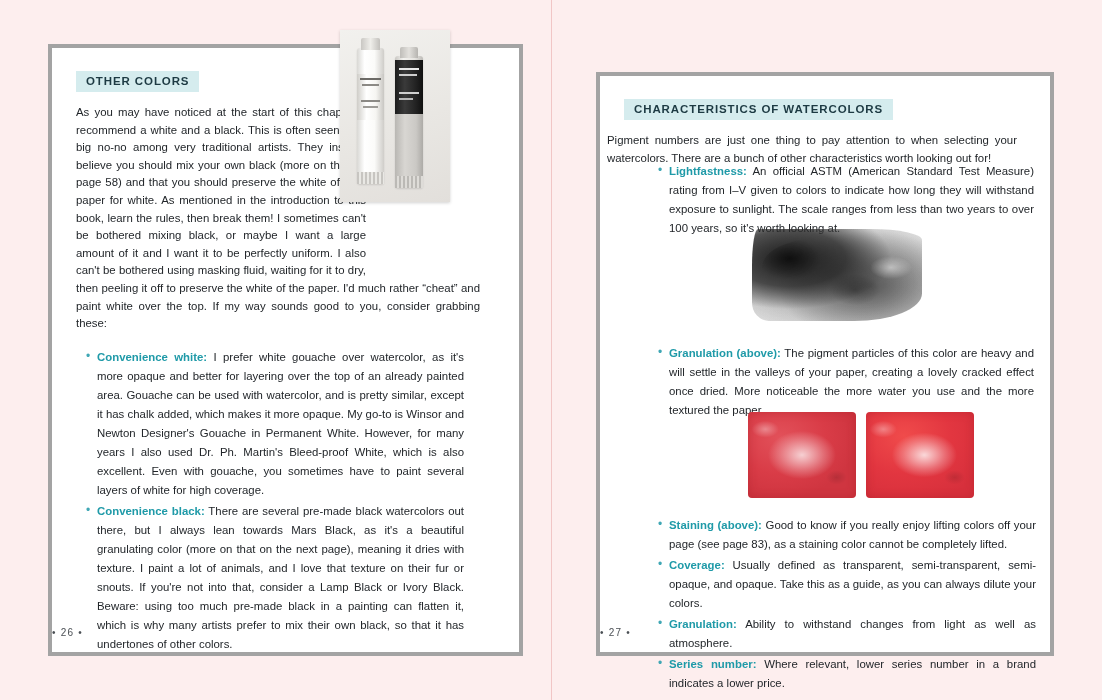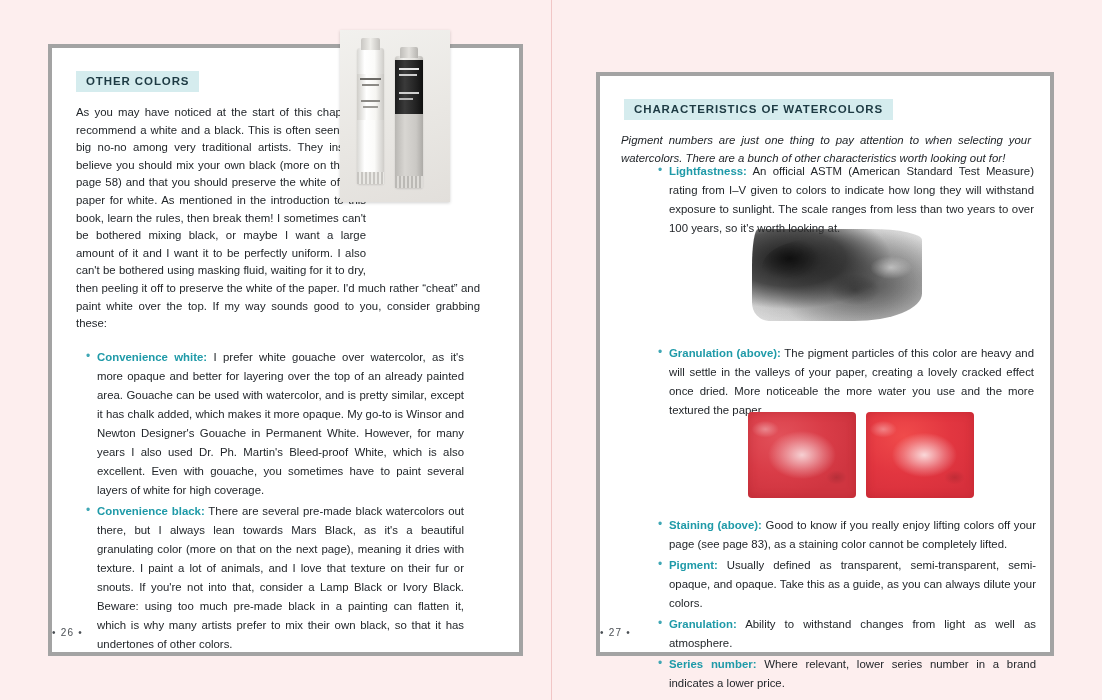--- a/index.html
+++ b/index.html
@@ -90,21 +90,21 @@
     top: -1px;
     color: #3fa7b5;
     font-size: 12px;
   }
   .lead { color: #1f9aa8; font-weight: 600; }
 
   .left-bullets { left: 32px; top: 300px; width: 380px; }
   .right-bullets-top { left: 56px; top: 86px; width: 378px; }
 
   .right-body {
-    left: 21px; top: 56px; width: 410px; font-style: italic;
+    left: 7px; top: 56px; width: 410px;
   }
 
   .folio {
     position: absolute;
     bottom: 14px;
     width: 100%;
     font-size: 10px;
     color: #4a4f54;
     letter-spacing: 1.2px;
   }
@@ -317,21 +317,21 @@
         </div>
       <div class="swatch-red swatch-red-2">
           <div class="edge"></div>
         </div>
 
       <div class="bullets" style="left:56px; top:440px; width:380px;">
         <div class="bullet">
           <span class="lead">Staining (above):</span><span> Good to know if you really enjoy lifting colors off your page (see page 83), as a staining color cannot be completely lifted.</span>
         </div>
         <div class="bullet">
-          <span class="lead">Pigment:</span><span> Usually defined as transparent, semi-transparent, semi-opaque, and opaque. Take this as a guide, as you can always dilute your colors.</span>
+          <span class="lead">Coverage:</span><span> Usually defined as transparent, semi-transparent, semi-opaque, and opaque. Take this as a guide, as you can always dilute your colors.</span>
         </div>
         <div class="bullet">
           <span class="lead">Granulation:</span><span> Ability to withstand changes from light as well as atmosphere.</span>
         </div>
         <div class="bullet">
           <span class="lead">Series number:</span><span> Where relevant, lower series number in a brand indicates a lower price.</span>
         </div>
       </div>
 
       <div class="folio">• 27 •</div>

